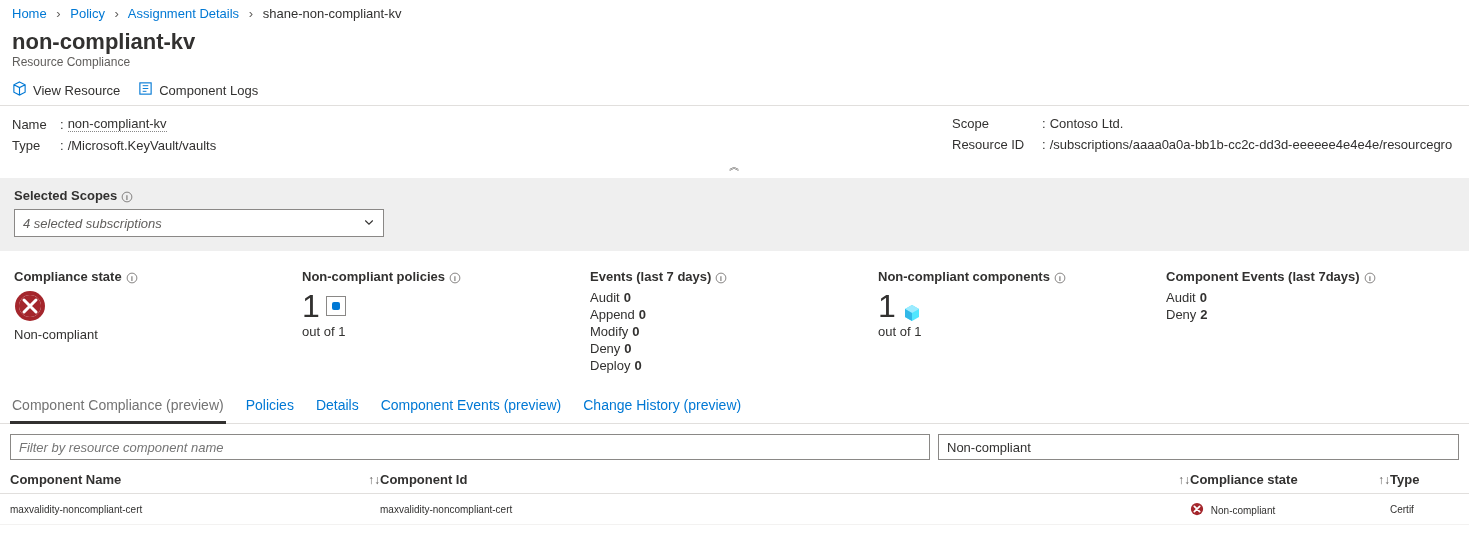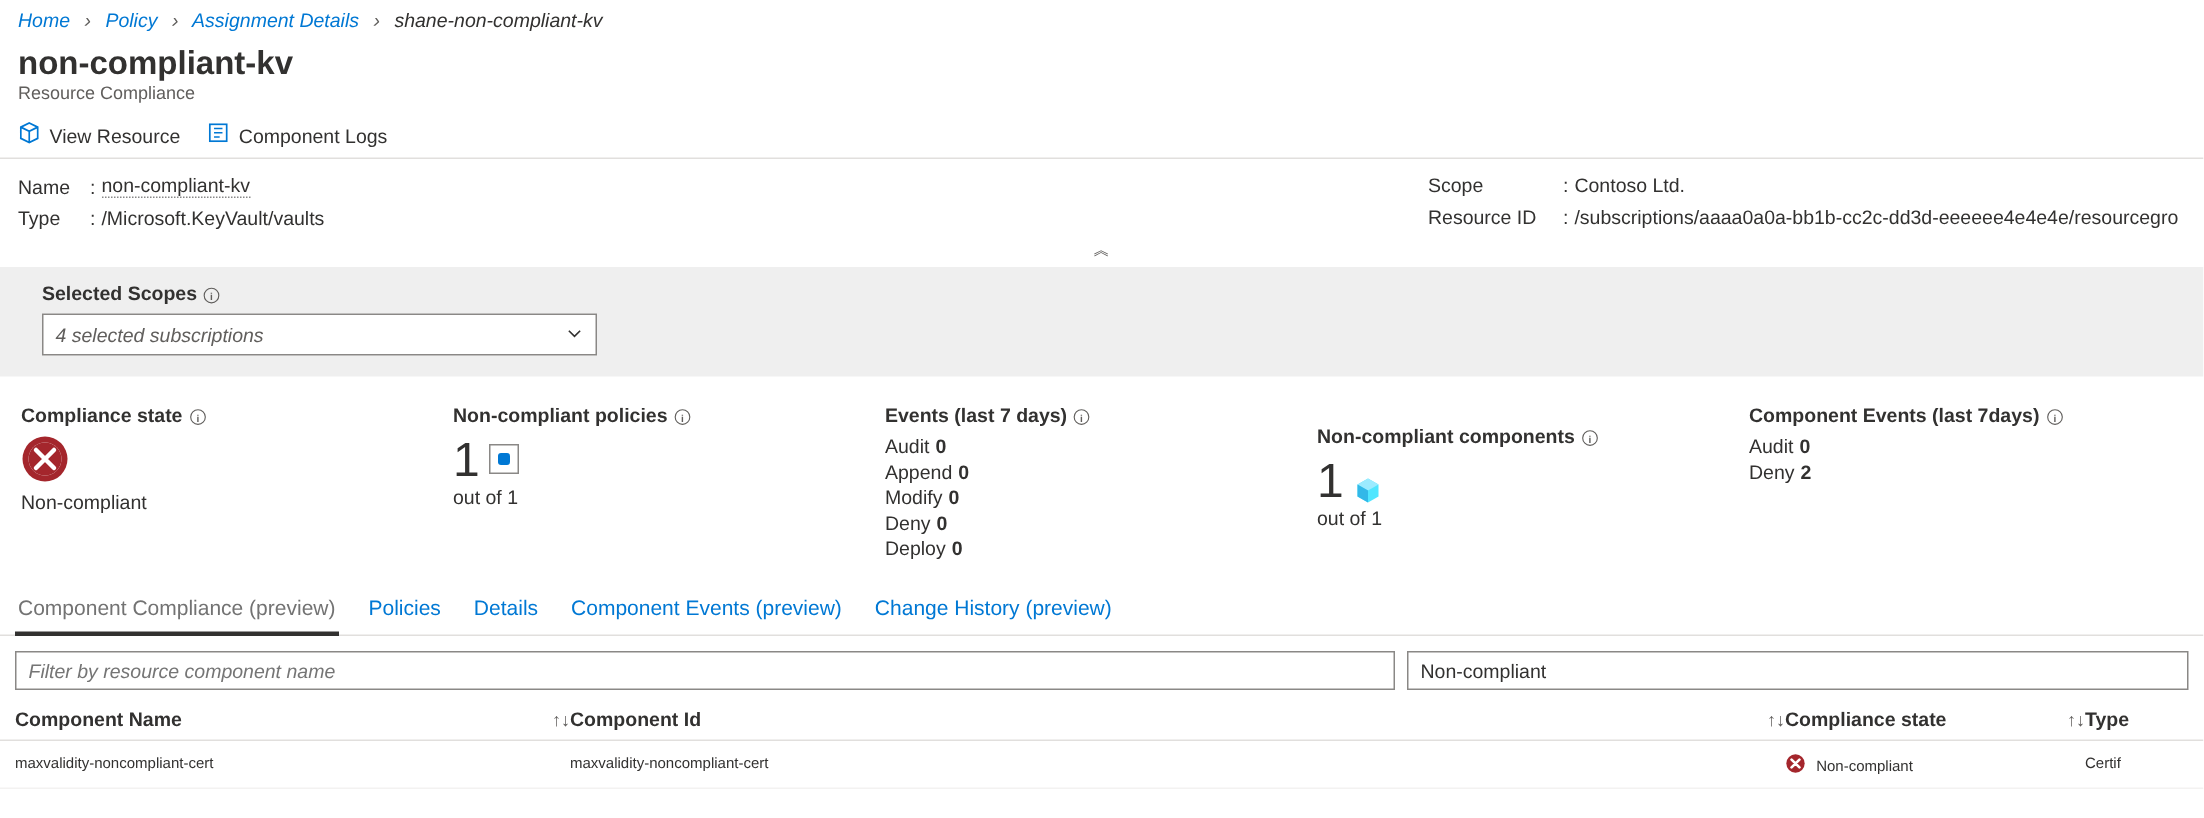--- a/index.html
+++ b/index.html
@@ -1,43 +1,43 @@
 <!DOCTYPE html>
 <html><head>
 <meta charset="utf-8">
 <style>
 * { box-sizing: border-box; margin: 0; padding: 0; }
 body { font-family: "Segoe UI", -apple-system, sans-serif; font-size: 13px; color: #323130; background: #fff; width: 1469px; }
 a { color: #0078d4; text-decoration: none; }
-.breadcrumb { padding: 6px 12px 4px; font-size: 13px; font-style: italic; }
+.breadcrumb { padding: 6px 12px 4px; font-size: 13px; }
 .breadcrumb .sep { color: #605e5c; margin: 0 6px; }
 .page-title { font-size: 22px; font-weight: 600; padding: 4px 12px 0; }
 .page-subtitle { font-size: 12px; color: #605e5c; padding: 0 12px 8px; }
 .toolbar { border-bottom: 1px solid #e1dfdd; padding: 4px 12px 6px; display: flex; gap: 18px; align-items: center; }
 .toolbar-btn { display: inline-flex; align-items: center; gap: 6px; color: #323130; cursor: pointer; font-size: 13px; }
 .props { display: flex; padding: 10px 12px 6px; }
 .props-col { display: flex; flex-direction: column; gap: 6px; }
 .props-left { flex: 0 0 940px; }
 .props-right { flex: 1; }
 .prop-row { display: flex; align-items: center; font-size: 13px; }
 .prop-label { min-width: 48px; color: #323130; }
 .prop-label-r { min-width: 90px; color: #323130; }
 .colon { margin: 0 4px 0 0; color: #323130; }
 .prop-val { color: #323130; }
 .prop-link { border-bottom: 1px dotted #888; }
 .collapse-bar { text-align: center; color: #605e5c; font-size: 11px; padding: 0 0 4px; cursor: pointer; }
-.scopes-box { background: #efefef; padding: 10px 28px 14px; }
+.scopes-box { background: #efefef; padding: 10px 14px 14px; }
 .scopes-label { font-weight: 600; font-size: 13px; display: flex; align-items: center; gap: 4px; margin-bottom: 6px; }
 .scopes-select { width: 370px; background: #fff; border: 1px solid #8a8886; height: 28px; display: flex; align-items: center; justify-content: space-between; padding: 0 8px; font-style: italic; color: #605e5c; cursor: pointer; }
 .kpis { display: flex; padding: 18px 14px 10px; gap: 18px; }
 .kpi { flex-shrink: 0; }
 .kpi-0 { width: 270px; }
 .kpi-1 { width: 270px; }
 .kpi-2 { width: 270px; }
-.kpi-3 { width: 270px; margin-top: 14px; }
+.kpi-3 { width: 270px; }
 .kpi-4 { width: 300px; }
 .kpi-title { font-weight: 600; font-size: 13px; display: flex; align-items: center; gap: 4px; margin-bottom: 6px; }
 .kpi-big { font-size: 32px; font-weight: 400; display: flex; align-items: center; gap: 6px; line-height: 1; }
 .kpi-sub { font-size: 13px; color: #323130; margin-top: 2px; }
 .kpi-line { font-size: 13px; display: flex; gap: 4px; margin-bottom: 2px; }
 .kpi-line .v { font-weight: 600; }
 .tabs { display: flex; gap: 18px; padding: 6px 10px 0; border-bottom: 1px solid #e1dfdd; }
 .tab { padding: 6px 2px 8px; font-size: 14px; cursor: pointer; color: #0078d4; }
 .tab.active { color: #737373; border-bottom: 3px solid #323130; margin-bottom: -1px; }
 .filter-row { display: flex; gap: 8px; padding: 10px 10px 8px; }

